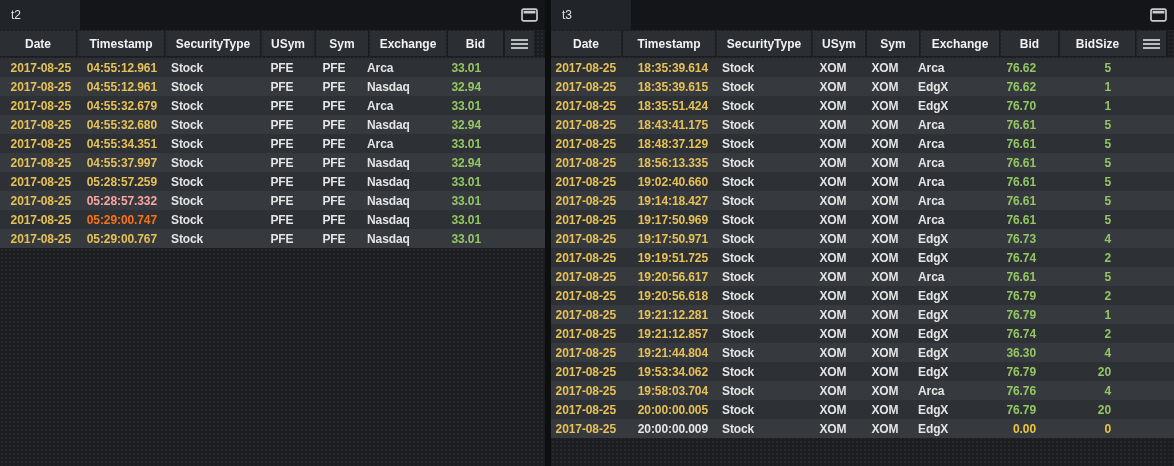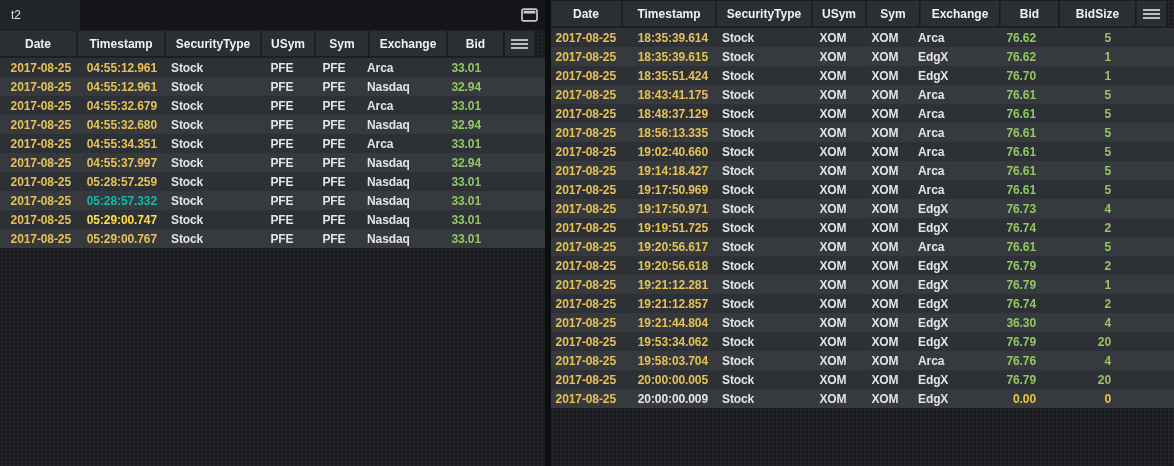--- a/index.html
+++ b/index.html
@@ -160,31 +160,31 @@
           <div class="cell col-timestamp" style="color: rgb(230, 193, 87);">05:28:57.259</div>
           <div class="cell col-securitytype" style="color: rgb(228, 228, 230);">Stock</div>
           <div class="cell col-usym" style="color: rgb(228, 228, 230);">PFE</div>
           <div class="cell col-sym" style="color: rgb(228, 228, 230);">PFE</div>
           <div class="cell col-exchange" style="color: rgb(228, 228, 230);">Nasdaq</div>
           <div class="cell col-bid" style="color: rgb(148, 199, 100);">33.01</div>
           <div class="cell col-menu"></div>
         </div>
         <div class="row">
           <div class="cell col-date" style="color: rgb(230, 193, 87);">2017-08-25</div>
-          <div class="cell col-timestamp" style="color: #14b8a6;">05:28:57.332</div>
-          <div class="cell col-securitytype" style="color: rgb(228, 228, 230);">Stock</div>
-          <div class="cell col-usym" style="color: rgb(228, 228, 230);">PFE</div>
-          <div class="cell col-sym" style="color: rgb(228, 228, 230);">PFE</div>
-          <div class="cell col-exchange" style="color: rgb(228, 228, 230);">Nasdaq</div>
-          <div class="cell col-bid" style="color: rgb(148, 199, 100);">33.01</div>
-          <div class="cell col-menu"></div>
-        </div>
-        <div class="row">
-          <div class="cell col-date" style="color: rgb(230, 193, 87);">2017-08-25</div>
-          <div class="cell col-timestamp" style="color: #fde047;">05:29:00.747</div>
+          <div class="cell col-timestamp" style="color: #fca5a5;">05:28:57.332</div>
+          <div class="cell col-securitytype" style="color: rgb(228, 228, 230);">Stock</div>
+          <div class="cell col-usym" style="color: rgb(228, 228, 230);">PFE</div>
+          <div class="cell col-sym" style="color: rgb(228, 228, 230);">PFE</div>
+          <div class="cell col-exchange" style="color: rgb(228, 228, 230);">Nasdaq</div>
+          <div class="cell col-bid" style="color: rgb(148, 199, 100);">33.01</div>
+          <div class="cell col-menu"></div>
+        </div>
+        <div class="row">
+          <div class="cell col-date" style="color: rgb(230, 193, 87);">2017-08-25</div>
+          <div class="cell col-timestamp" style="color: #f97316;">05:29:00.747</div>
           <div class="cell col-securitytype" style="color: rgb(228, 228, 230);">Stock</div>
           <div class="cell col-usym" style="color: rgb(228, 228, 230);">PFE</div>
           <div class="cell col-sym" style="color: rgb(228, 228, 230);">PFE</div>
           <div class="cell col-exchange" style="color: rgb(228, 228, 230);">Nasdaq</div>
           <div class="cell col-bid" style="color: rgb(148, 199, 100);">33.01</div>
           <div class="cell col-menu"></div>
         </div>
         <div class="row">
           <div class="cell col-date" style="color: rgb(230, 193, 87);">2017-08-25</div>
           <div class="cell col-timestamp" style="color: rgb(230, 193, 87);">05:29:00.767</div>
@@ -194,20 +194,32 @@
           <div class="cell col-exchange" style="color: rgb(228, 228, 230);">Nasdaq</div>
           <div class="cell col-bid" style="color: rgb(148, 199, 100);">33.01</div>
           <div class="cell col-menu"></div>
         </div>
       </div>
   </section>
 
   <div class="divider"></div>
 
   <section class="panel p1">
+    <div class="tab-bar">
+      <div class="tab">
+        <span>t3</span>
+      </div>
+      <div class="tab-fill"></div>
+      <div class="window-button">
+        <svg width="17" height="14" viewBox="0 0 17 14">
+          <rect x="1" y="1.2" width="15" height="11.6" rx="1.6" fill="none" stroke="#c9cbcd" stroke-width="1.7"></rect>
+          <rect x="2.6" y="2.8" width="11.8" height="2.7" fill="#c9cbcd"></rect>
+        </svg>
+      </div>
+    </div>
     <div class="header-row">
         <div class="hcell col-date">Date</div>
         <div class="hcell col-timestamp">Timestamp</div>
         <div class="hcell col-securitytype">SecurityType</div>
         <div class="hcell col-usym">USym</div>
         <div class="hcell col-sym">Sym</div>
         <div class="hcell col-exchange">Exchange</div>
         <div class="hcell col-bid">Bid</div>
         <div class="hcell col-bidsize">BidSize</div>
         <div class="hcell col-menu">

